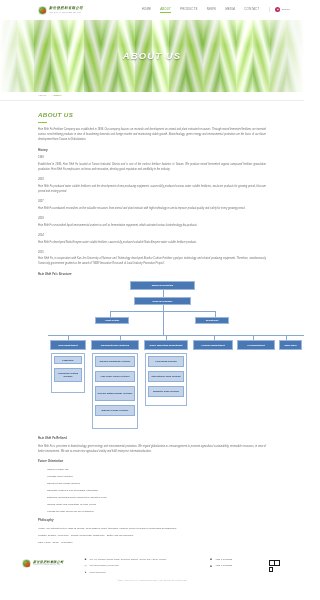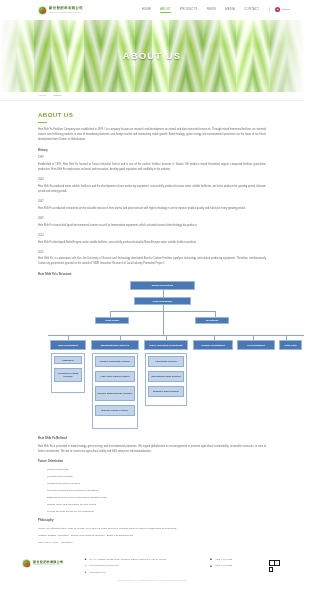--- a/index.html
+++ b/index.html
@@ -5,21 +5,21 @@
   * { margin:0; padding:0; box-sizing:border-box; }
   html,body { width:304px; height:600px; }
   body {
     font-family:"Liberation Sans", sans-serif;
     background:#ffffff;
     color:#555;
     font-size:3.1px;
     line-height:1.55;
     overflow:hidden;
   }
-  .page { width:304px; height:488px; position:relative; background:#fff; }
+  .page { width:304px; height:488px; position:relative; background:#fff;font-style:italic; }
 
   
   .topbar {
     height:20px; background:#ffffff;
     display:flex; align-items:center;
     padding:0 14px;
     border-bottom:0;
   }
   .brand { display:flex; align-items:center; gap:2px; margin-left:24px; }
   .brand-mark {

